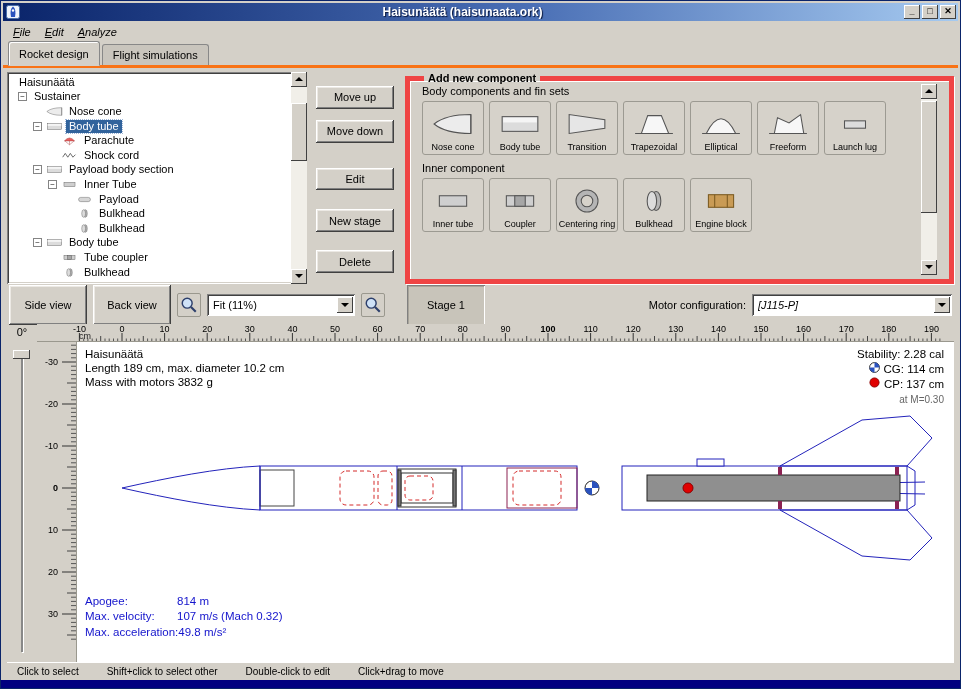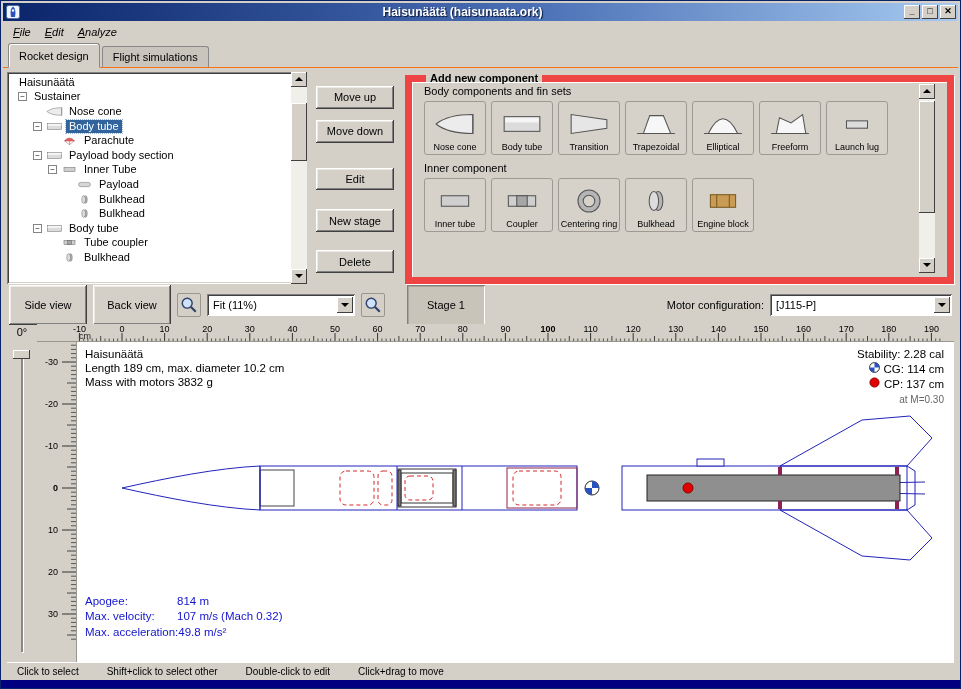--- a/index.html
+++ b/index.html
@@ -10,21 +10,21 @@
 
 .titlebar{height:18px;flex:0 0 18px;background:linear-gradient(90deg,#0a246a,#4a6fb5 55%,#a6caf0);display:flex;align-items:center;padding:0 2px;color:#fff;}
 .title-icon{width:14px;height:14px;margin:0 3px 0 1px;display:flex;}
 .title-text{flex:1;text-align:center;font-weight:bold;font-size:12px;text-shadow:1px 1px 1px #06143a;white-space:nowrap;overflow:hidden;}
 .tb-btn{width:16px;height:14px;margin-left:2px;font-size:9px;line-height:13px;text-align:center;color:#000;background:#d4d0c8;box-shadow:inset -1px -1px 0 #404040,inset 1px 1px 0 #fff;cursor:default;font-weight:bold;}
 
 .menubar{height:21px;flex:0 0 21px;display:flex;align-items:center;padding:0 3px;}
 .menu-item{padding:3px 7px;cursor:default;font-style:italic;}
 .menu-item::first-letter{text-decoration:underline;}
 
-.tabstrip{height:26px;flex:0 0 26px;display:flex;align-items:flex-end;padding-left:5px;border-bottom:1px solid #f97316;}
+.tabstrip{height:26px;flex:0 0 26px;display:flex;align-items:flex-end;padding-left:5px;border-bottom:3px solid #f97316;}
 .tab{height:21px;padding:4px 10px 0;border:1px solid #888;border-bottom:none;border-radius:3px 3px 0 0;background:#c9c5bd;margin-right:2px;cursor:default;white-space:nowrap;}
 .tab.active{height:25px;background:#d4d0c8;margin-bottom:-1px;border-bottom:1px solid #d4d0c8;box-shadow:inset 1px 1px 0 #fff;padding-top:6px;}
 
 .content{flex:1;display:flex;flex-direction:column;padding:4px 4px 0;overflow:hidden;}
 .top-row{height:212px;flex:0 0 212px;display:flex;align-items:stretch;}
 
 .tree-panel{width:300px;flex:0 0 300px;background:#fff;display:flex;overflow:hidden;}
 .tree-scroll{flex:1;overflow:hidden;padding:3px 0 0 3px;}
 .tree-row{height:14.6px;display:flex;align-items:center;white-space:nowrap;}
 .tree-indent{display:inline-block;height:1px;}
@@ -41,21 +41,21 @@
 .sb-thumb{position:absolute;left:0;right:0;background:#d4d0c8;box-shadow:inset -1px -1px 0 #404040,inset 1px 1px 0 #fff;}
 
 .actions-col{width:96px;flex:0 0 96px;display:flex;flex-direction:column;align-items:center;padding-top:14px;}
 .win-btn{min-width:78px;height:40px;display:flex;align-items:center;justify-content:center;padding:0 10px;cursor:default;white-space:nowrap;background:#d4d0c8;box-shadow:inset -1px -1px 0 #404040,inset 1px 1px 0 #ffffff,inset -2px -2px 0 #808080,inset 2px 2px 0 #ece9e4;}
 .win-btn.pressed{background:#c8c4ba;box-shadow:inset 1px 1px 0 #808080,inset -1px -1px 0 #fff,inset 2px 2px 0 #a8a49a;}
 .actions-col .win-btn{margin-bottom:11px;}
 .actions-col .win-btn:nth-child(3){margin-top:14px;}
 .actions-col .win-btn:nth-child(4){margin-top:8px;}
 .actions-col .win-btn:nth-child(5){margin-top:7px;}
 
-.add-panel{flex:1;margin-left:2px;border:7px solid #ef4444;box-shadow:inset 1px 1px 0 #fff,1px 1px 0 #fff;padding:0 12px 4px 12px;overflow:hidden;}
+.add-panel{flex:1;margin-left:2px;border:5px solid #ef4444;box-shadow:inset 1px 1px 0 #fff,1px 1px 0 #fff;padding:0 12px 4px 12px;overflow:hidden;}
 .add-panel legend{font-weight:bold;padding:0 4px;margin-left:2px;}
 .palette-body{display:flex;height:100%;}
 .palette-main{flex:1;overflow:hidden;}
 .group-label{margin:3px 0 4px;}
 .group-label:first-child{margin-top:1px;}
 .card-row{display:flex;gap:5px;margin-bottom:7px;}
 .card{width:62px;height:54px;border:1px solid #9c9a92;border-radius:3px;background:#d6d2ca;display:flex;flex-direction:column;align-items:center;justify-content:flex-end;padding:3px 1px 2px;cursor:default;}
 .card-icon{flex:1;display:flex;align-items:center;}
 .card-label{font-size:9px;line-height:9px;text-align:center;white-space:nowrap;}
 
@@ -154,20 +154,29 @@
             </div>
             <div class="tree-row">
               <span class="tree-indent" style="width: 51px;"></span>
               <span class="tree-icon">
                 <svg width="17" height="11" viewBox="0 0 40 24" xmlns="http://www.w3.org/2000/svg">
                   <path d="M8,13 Q20,-1 32,13 Z" fill="#e86060" stroke="#a03030"></path>
                   <path d="M9,13 L20,22 M20,13 L20,22 M31,13 L20,22" stroke="#a03030" fill="none"></path>
                 </svg>
               </span>
               <span class="tree-label">Parachute</span>
+            </div>
+            <div class="tree-row">
+              <span class="tree-indent" style="width: 51px;"></span>
+              <span class="tree-icon">
+                <svg width="17" height="11" viewBox="0 0 40 24" xmlns="http://www.w3.org/2000/svg">
+                  <polyline points="4,16 10,7 16,16 22,7 28,16 34,10" fill="none" stroke="#555" stroke-width="2"></polyline>
+                </svg>
+              </span>
+              <span class="tree-label">Shock cord</span>
             </div>
             <div class="tree-row">
               <span class="tree-indent" style="width: 23px;"></span>
               <span class="tree-handle">−</span>
               <span class="tree-icon">
                 <svg width="17" height="11" viewBox="0 0 40 24" xmlns="http://www.w3.org/2000/svg">
                   <rect x="3" y="5" width="34" height="14" fill="#dcdcdc" stroke="#555"></rect>
                   <rect x="4" y="6" width="32" height="4.5" fill="#f5f5f5"></rect>
                 </svg>
               </span>
@@ -405,21 +414,21 @@
       </div>
       <div class="icon-btn">
           <svg width="18" height="18" viewBox="0 0 20 20">
             <circle cx="8" cy="8" r="5.5" fill="#cfe2f7" stroke="#2d3f6b" stroke-width="1.6"></circle>
             <line x1="12.2" y1="12.2" x2="17.5" y2="17.5" stroke="#2d3f6b" stroke-width="2.4"></line>
           </svg>
         </div>
       <div class="win-btn pressed" style="margin-left:16px;">Stage 1</div>
       <div class="toolbar-right">
         <span>Motor configuration:</span>
-        <div class="combo" style="width:182px;">
+        <div class="combo" style="width:200px;font-style:italic;">
           <span class="combo-text">[J115-P]</span>
           <span class="combo-btn"></span>
         </div>
       </div>
     </div>
 
     <div class="canvas-row">
       <div class="rot-gutter">
         <div class="rot-label">0°</div>
         <div class="rot-track"></div>

